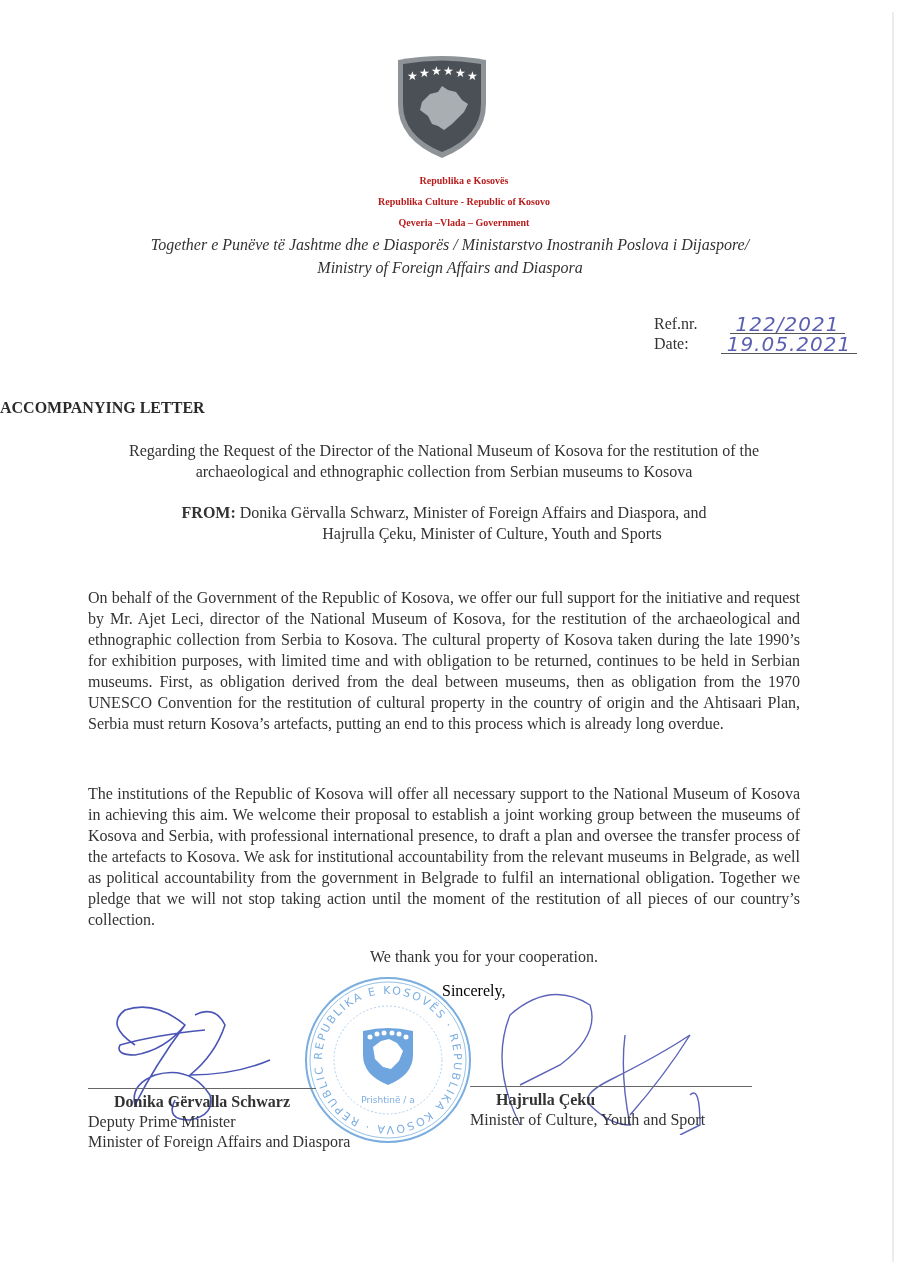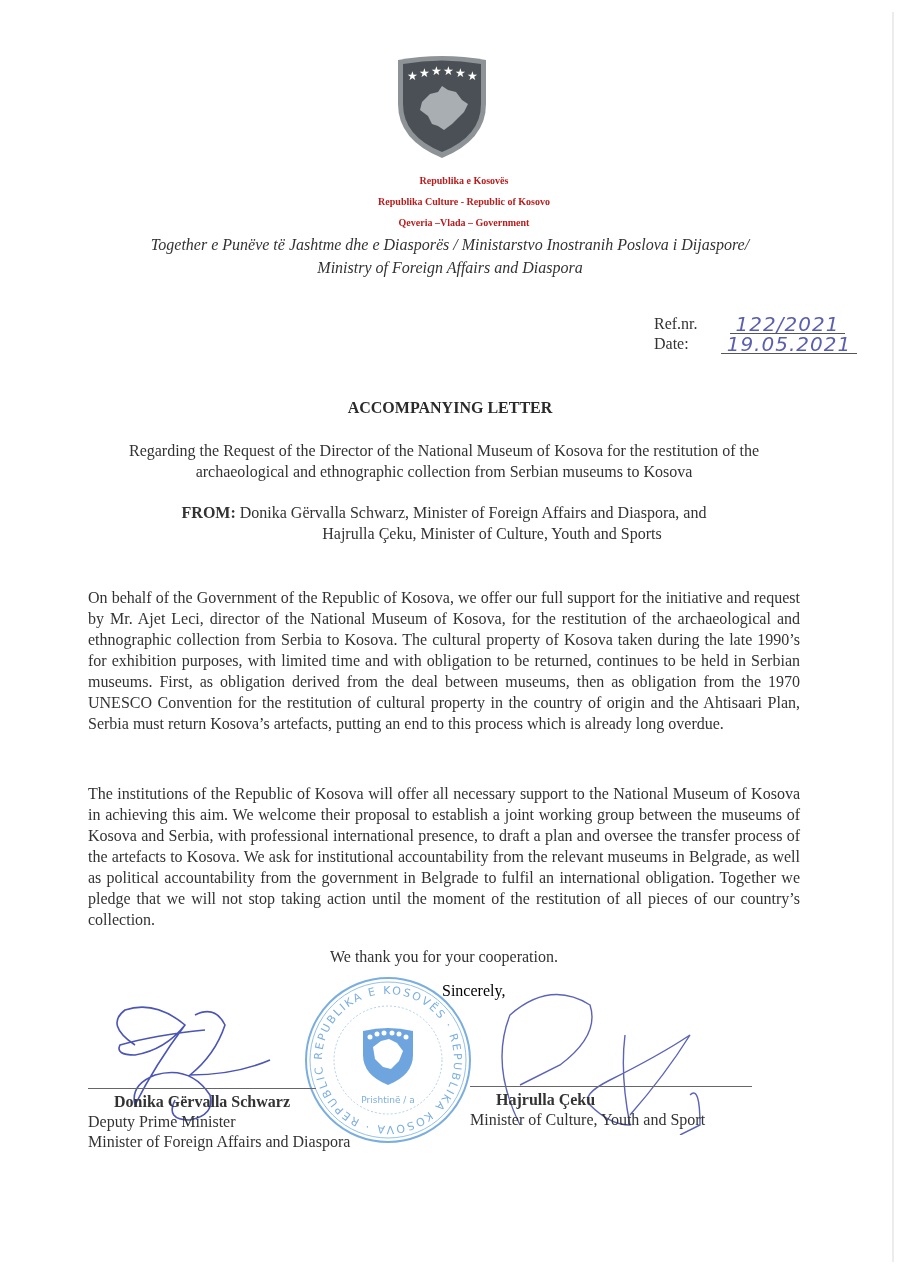--- a/index.html
+++ b/index.html
@@ -16,30 +16,30 @@
     .header { position: absolute; left: 0; top: 170px; width: 900px; text-align: center; }
     .header .h-bold { font-weight: bold; font-size: 10px; line-height: 21px; color: #b91c1c; padding-left: 28px; }
     .header .h-ital { font-style: italic; font-size: 16px; line-height: 23px; color: #333; }
     .ref-block { position: absolute; left: 654px; top: 314px; font-size: 16px; line-height: 20px; color: #333; }
     .ref-row { display: flex; align-items: center; gap: 28px; }
     .ref-value {
       display: inline-block; border-bottom: 1px solid #555; margin-left: 4px;
       font-family: "DejaVu Sans", sans-serif; font-style: italic; font-size: 20px;
       color: #5a5fb0; letter-spacing: 1px; padding: 0 6px; min-width: 90px; text-align: left; line-height: 18px;
     }
-    .title { position: absolute; left: 0; top: 399px; width: 900px; text-align: center; font-weight: bold; font-size: 16px; color: #2b2b2b; }
+    .title { position: absolute; left: 0; top: 399px; width: 900px; font-weight: bold; font-size: 16px; color: #2b2b2b; }
     .text { position: absolute; left: 88px; width: 712px; font-size: 16px; line-height: 21px; color: #333; text-align: center; }
     .justify { text-align: justify; }
     .subject { top: 440px; }
     .from { top: 502px; }
     .from b { font-weight: bold; }
     .from .indent { padding-left: 96px; display: block; }
     .para1 { top: 587px; }
     .para2 { top: 783px; }
-    .thanks { top: 946px; }
+    .thanks { top: 946px; margin-left: 40px; }
     .sincerely { position: absolute; left: 442px; top: 982px; font-size: 16px; color: #000000; }
     .sig-line { position: absolute; height: 1px; background: #666; }
     .sig-line.left { left: 88px; top: 1088px; width: 228px; }
     .sig-line.right { left: 470px; top: 1086px; width: 282px; }
     .signer { position: absolute; font-size: 16px; line-height: 20px; color: #333; }
     .signer .name { font-weight: bold; margin-left: 26px; }
     .signer.left { left: 88px; top: 1092px; }
     .signer.right { left: 470px; top: 1090px; }
     .stamp { position: absolute; left: 303px; top: 975px; width: 170px; height: 170px; opacity: 0.8; }
     .signature { position: absolute; }

